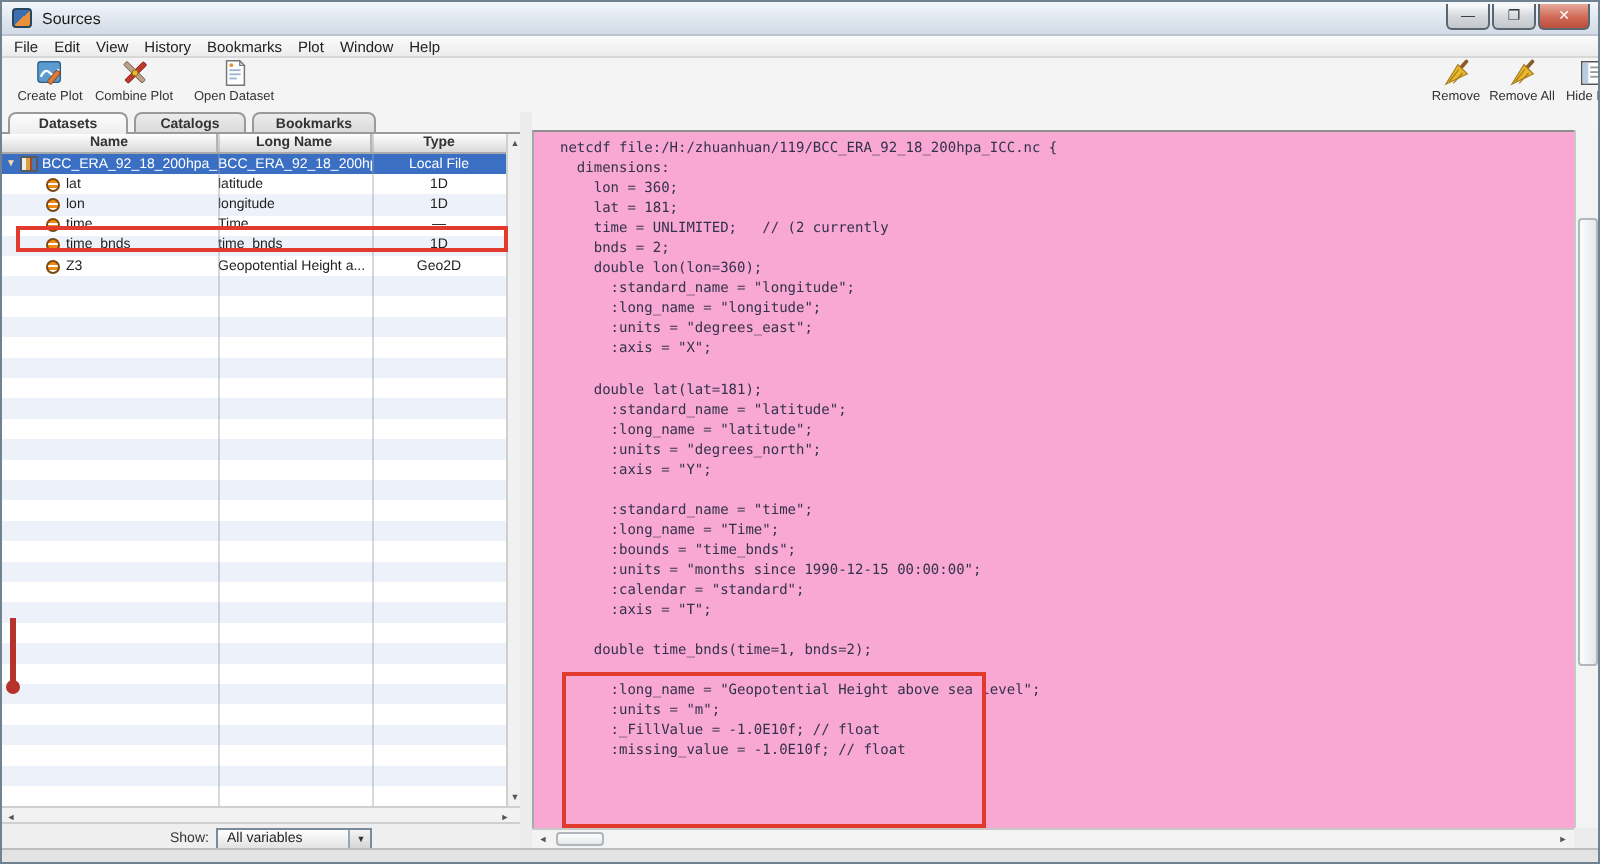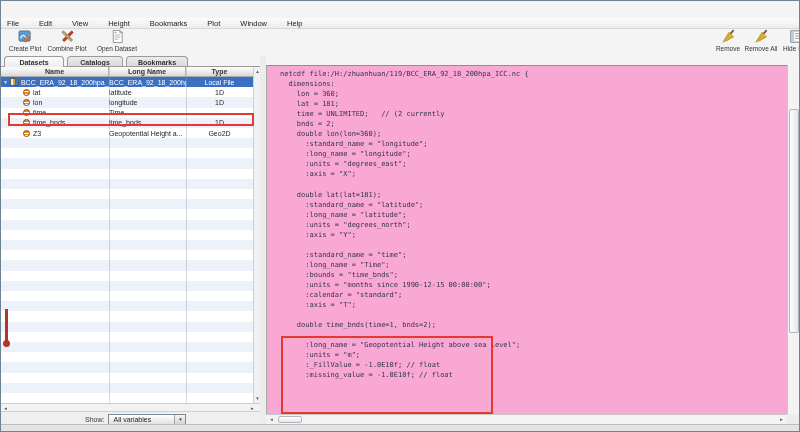--- a/index.html
+++ b/index.html
@@ -18,21 +18,21 @@
   .win-controls { position:absolute; right:4px; top:1px; display:flex; }
   .win-btn { width:22px; height:13px; border:1px solid #5a6572; border-top:none;
     background:linear-gradient(#fcfcfc,#d6d9dd 50%,#c3c7cc); color:#333; font-size:7px;
     display:flex; align-items:center; justify-content:center; border-radius:0 0 3px 3px; margin-left:1px;
     line-height:1; }
   .win-btn.close { background:linear-gradient(#e7a99c,#cf6a57 55%,#b94f3c); color:#fff; width:26px; }
 
   
   .menubar { position:absolute; left:0; top:17px; width:100%; height:11px;
     background:linear-gradient(#fbfbfb,#ececec); border-bottom:1px solid #d7d7d7;
-    display:flex; align-items:center; padding-left:2px;gap:12px; }
+    display:flex; align-items:center; padding-left:2px; }
   .mi { font-size:7.5px; color:#222; padding:0 4px; line-height:11px; }
 
   
   .toolbar { position:absolute; left:0; top:28px; width:100%; height:27px; background:#f4f4f4; }
   .tool { position:absolute; top:0; height:27px; display:flex; flex-direction:column;
     align-items:center; justify-content:flex-start; }
   .tool svg { width:15px; height:15px; }
   .tool-label { font-size:6.5px; color:#333; margin-top:1px; white-space:nowrap; }
 
   
@@ -118,27 +118,36 @@
   .red-box.code { left:280px; top:335px; width:212px; height:78px; }
   .thermo-line { position:absolute; left:4px; top:308px; width:2.5px; height:34px; background:#b5332a; z-index:5; }
   .thermo-dot { position:absolute; left:1.5px; top:339px; width:7px; height:7px; border-radius:50%;
     background:#b5332a; z-index:5; }
 </style>
 </head>
 <body>
 
 <div class="window">
 
+  <div class="titlebar">
+    <span class="app-icon"></span>
+    <span class="title-text">Sources</span>
+    <div class="win-controls">
+      <div class="win-btn">—</div>
+      <div class="win-btn">❐</div>
+      <div class="win-btn close">✕</div>
+    </div>
+  </div>
 
   <div class="menubar">
 
   <span class="mi even">File</span>
       <span class="mi odd">Edit</span>
       <span class="mi even">View</span>
-      <span class="mi odd">Height</span>
+      <span class="mi odd">History</span>
       <span class="mi even">Bookmarks</span>
       <span class="mi odd">Plot</span>
       <span class="mi even">Window</span>
       <span class="mi odd">Help</span>
     </div>
 
   <div class="toolbar">
     <div class="tool" style="left:2px; width:44px;">
       <svg viewBox="0 0 16 16">
         <rect x="1" y="2" width="12" height="11" rx="1.5" fill="#5b9bd0" stroke="#2e5f86" stroke-width="0.7"></rect>

